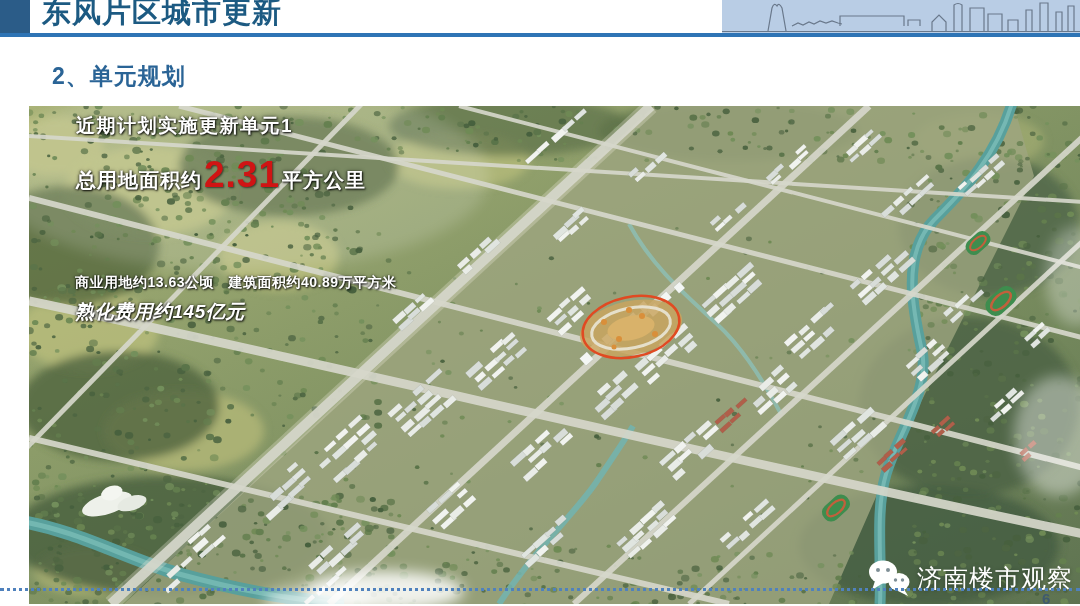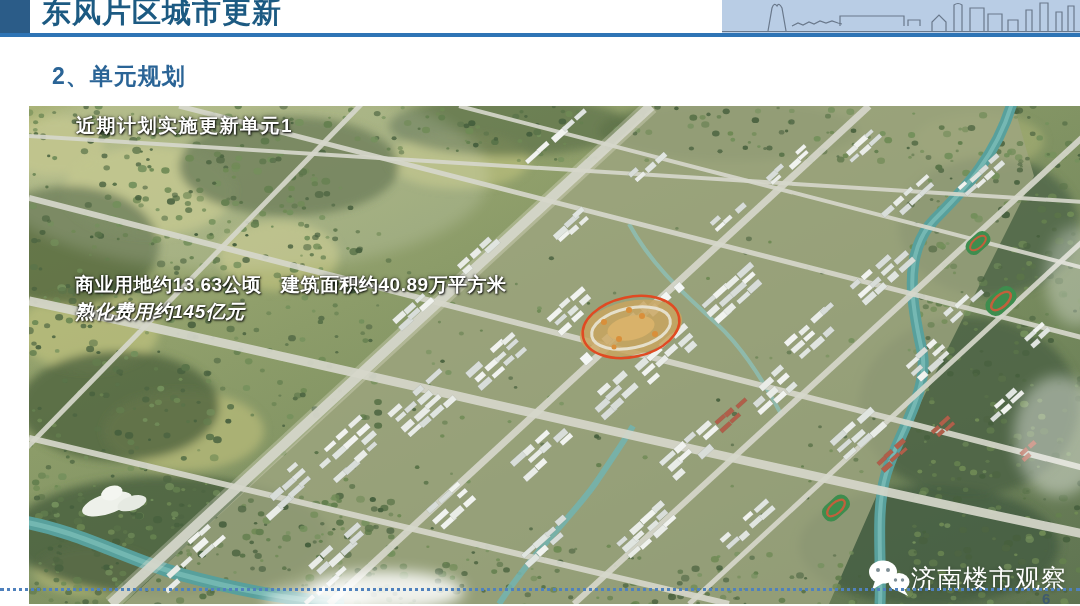--- a/index.html
+++ b/index.html
@@ -21,25 +21,25 @@
 
   
   .ov{position:absolute;margin:0;color:#ffffff;font-weight:bold;line-height:1;white-space:nowrap;
       text-shadow:1px 1px 2px rgba(0,0,0,.9), -1px 0 2px rgba(0,0,0,.45), 0 0 4px rgba(0,0,0,.4);}
   .ov.l1{left:47px;top:10px;font-size:19px;letter-spacing:1.5px;}
   .ov.l2{left:47px;top:50px;font-size:20px;letter-spacing:1px;}
   .ov.l3{left:47px;top:96px;font-size:20px;letter-spacing:1px;}
   .big{font-size:37px;color:var(--highlight,#d01414);letter-spacing:1px;padding:0 2px;
        text-shadow:1px 1px 2px rgba(0,0,0,.55);}
   .ov.l4{left:46px;top:141px;font-size:17.5px;letter-spacing:.5px;}
-  .ov.l5{left:46px;top:169px;font-size:19px;letter-spacing:.5px;}
+  .ov.l5{left:46px;top:169px;font-size:14px;letter-spacing:.5px;}
   .ov.l6{left:46px;top:196px;font-size:19px;letter-spacing:.5px;font-style:italic;}
 
   
-  .watermark{position:absolute;left:838px;top:452px;display:flex;align-items:center;gap:0;
+  .watermark{position:absolute;left:838px;top:452px;display:flex;align-items:center;gap:6px;
              color:#ffffff;font-size:25px;letter-spacing:1px;text-shadow:0 1px 4px rgba(0,0,0,.4);}
   .watermark .wx{display:inline-block;width:44px;height:40px;}
 
   
   .footer-line{position:absolute;left:0;top:588px;width:1080px;height:0;
                border-top:3px dotted var(--footer-line,#4f81bd);}
   .pagenum{position:absolute;left:1042px;top:591px;font-size:15px;font-weight:bold;
            color:var(--page-num,#3f5a6e);line-height:1.1;}
 </style>
 </head>
@@ -1950,20 +1950,21 @@
 
       <g id="clouds" filter="url(#cloud)">
         <ellipse cx="355" cy="485" rx="80" ry="20" fill="#ffffff" opacity=".85"></ellipse>
         <ellipse cx="290" cy="496" rx="55" ry="16" fill="#ffffff" opacity=".6"></ellipse>
         <ellipse cx="1030" cy="330" rx="45" ry="60" fill="#ffffff" opacity=".4"></ellipse>
         <ellipse cx="1048" cy="170" rx="32" ry="50" fill="#ffffff" opacity=".3"></ellipse>
       </g>
     </svg>
 
     <p class="ov l1">近期计划实施更新单元1</p>
+    <p class="ov l2"><span>总用地面积约</span><span class="big">2.31</span><span>平方公里</span></p>
     <p class="ov l5">商业用地约13.63公顷　建筑面积约40.89万平方米</p>
     <p class="ov l6">熟化费用约145亿元</p>
 
     <div class="watermark">
       <span class="wx">
         <svg width="44" height="40" viewBox="0 0 44 40">
           <ellipse cx="16" cy="14" rx="14" ry="11.5" fill="#ffffff"></ellipse>
           <path d="M8,23 L5,32 L16,25 Z" fill="#ffffff"></path>
           <circle cx="11" cy="12" r="2" fill="#7f8f96"></circle>
           <circle cx="21" cy="12" r="2" fill="#7f8f96"></circle>

